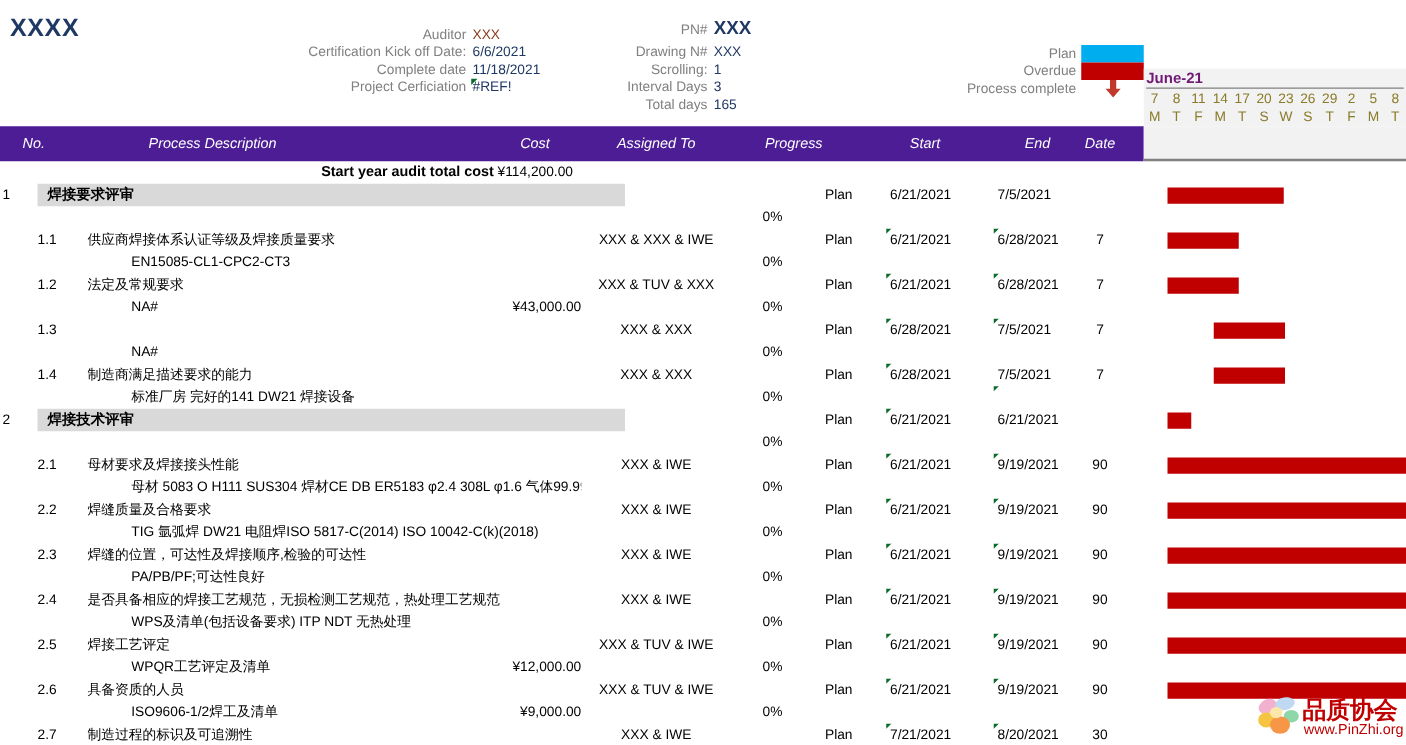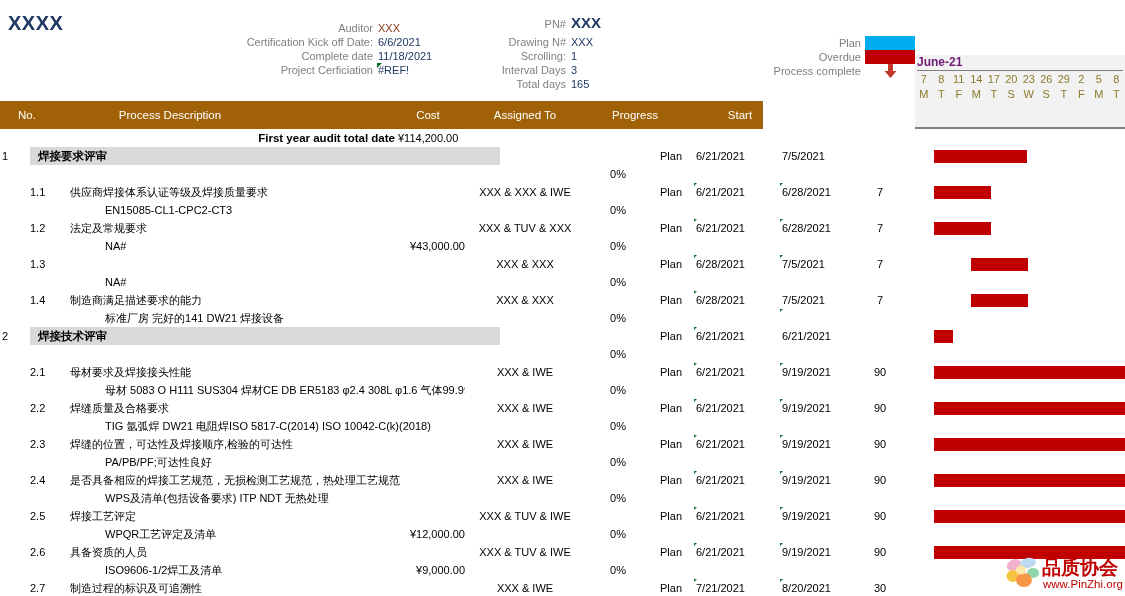--- a/index.html
+++ b/index.html
@@ -135,23 +135,24 @@
     font-size: 11px;
     color: #8A7B2B;
     line-height: 14px;
   }
   .cal-days .cal-cell { color: #8A7B2B; }
 
   
   .col-header {
     position: absolute;
     left: 0; top: 101px;
-    width: 763px; height: 28px;
-    background: #a16207;
+    width: 915px; height: 28px;
+    background: #4c1d95;
     color: #ffffff;
+    font-style: italic;
   }
   .col-header .ch {
     position: absolute;
     top: 0; height: 28px;
     line-height: 28px;
     font-size: 11.5px;
     text-align: center;
   }
   .header-spacer-right {
     position: absolute;
@@ -221,21 +222,21 @@
     font-size: 11.5px;
   }
   .total-value {
     position: absolute;
     left: 398px; top: 0;
     width: 70px; height: 18px; line-height: 18px;
     text-align: left;
     font-size: 11px;
   }
 
-  .datewrap { position: relative; display: inline-block; padding-left: 2px; }
+  .datewrap { position: relative; display: inline-block; padding-left: 2px; margin-left: 16px; }
 
   
   .gantt {
     position: absolute;
     left: 915px; top: 0;
     width: 210px; height: 18px;
   }
   .bar {
     position: absolute;
     top: 3px; height: 13px;
@@ -375,21 +376,21 @@
     <div class="ch" style="left: 690px; width: 100px;">Start</div>
     <div class="ch" style="left: 790px; width: 80px;">End</div>
     <div class="ch" style="left: 855px; width: 50px;">Date</div>
   </div>
 <div class="header-spacer-right"></div>
 <div class="grid-divider"></div>
 
 <div class="sheet">
 
   <div class="row">
-    <div class="total-label">First year audit total date</div>
+    <div class="total-label">Start year audit total cost</div>
     <div class="total-value">¥114,200.00</div>
   </div>
   <div id="rows-host">
       <div class="row">
         <div class="section-band"></div>
         <div class="cell c-no">1</div>
         <div class="section-title">焊接要求评审</div>
         <div class="cell c-plan">Plan</div>
         <div class="cell c-start"><span class="datewrap"><span>6/21/2021</span></span></div>
         <div class="cell c-end"><span class="datewrap"><span>7/5/2021</span></span></div>

